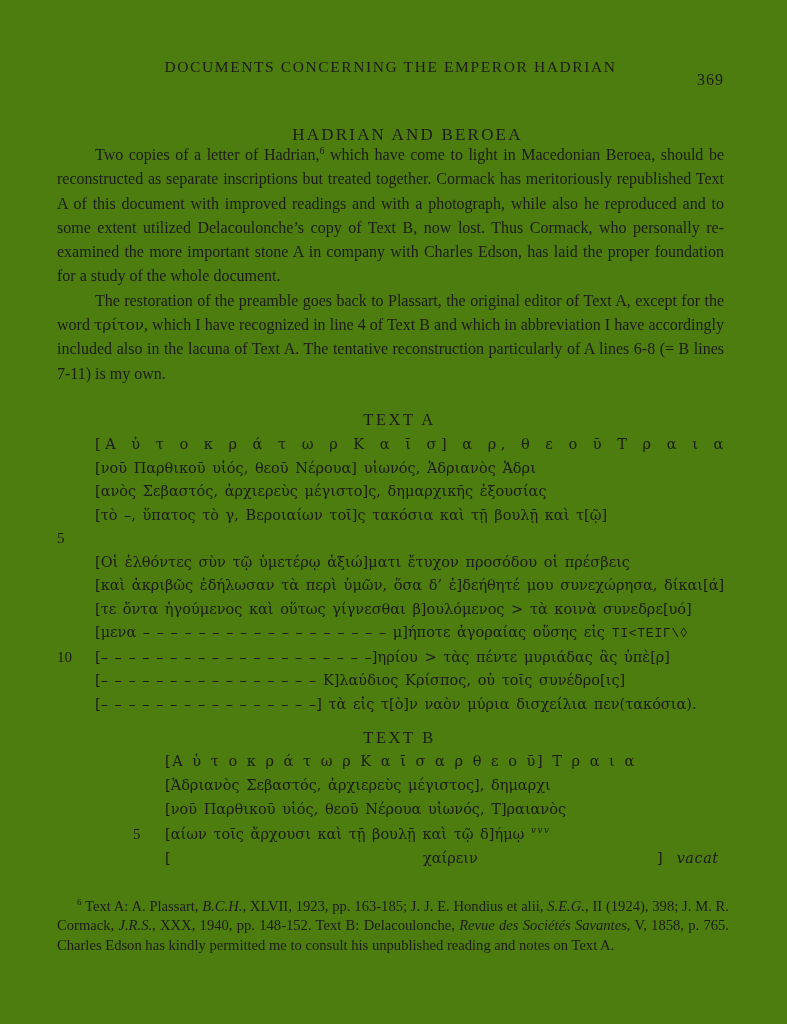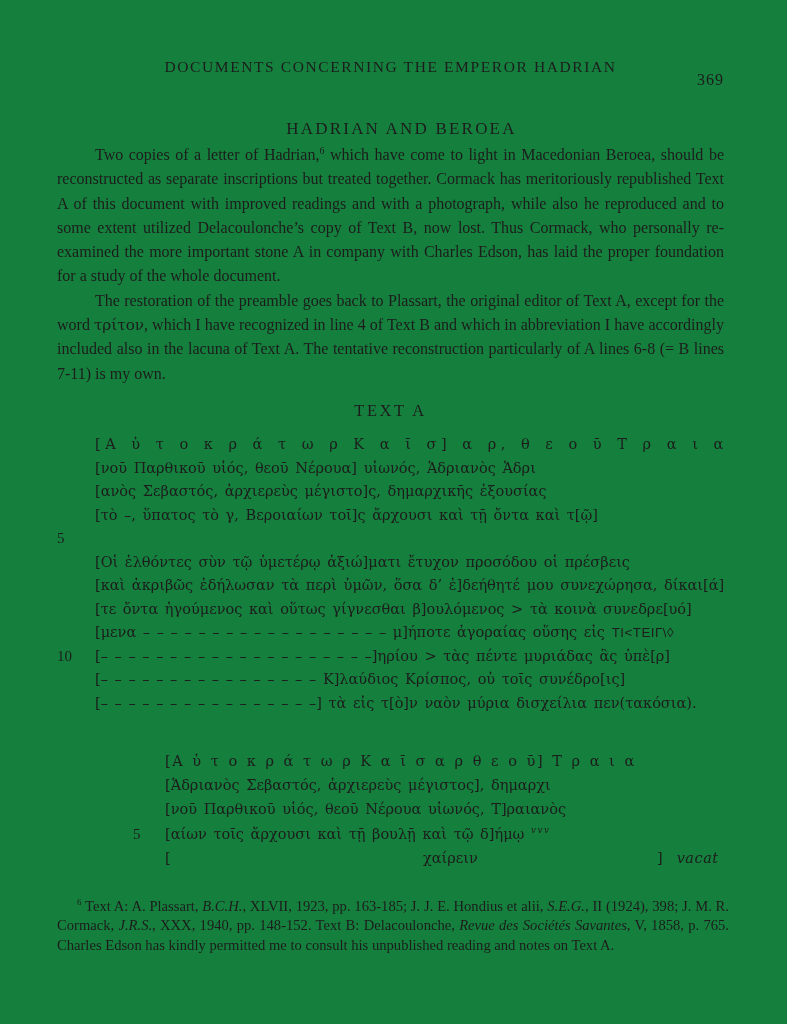--- a/index.html
+++ b/index.html
@@ -1,48 +1,48 @@
 <!DOCTYPE html>
 <html><head>
 <meta charset="utf-8">
 <style>
   html,body{margin:0;padding:0;}
   .page{
     position:relative;
     width:787px;height:1024px;
-    background:#15803d;
+    background:#4d7c0f;
     color:#1c1c1c;
     font-family:"Liberation Serif", serif;
     overflow:hidden;
   }
   .running-head{
     position:absolute;top:58px;left:57px;width:667px;height:20px;
   }
   .rh-title{
     display:block;text-align:center;
     font-size:15.5px;letter-spacing:1.6px;
   }
   .rh-page{
     position:absolute;right:0;top:13px;
     font-size:16px;letter-spacing:1px;
   }
   .doc-title{
     position:absolute;top:108px;left:57px;width:667px;
-    margin:11px;text-align:center;font-weight:normal;
+    margin:17px;text-align:center;font-weight:normal;
     font-size:17px;letter-spacing:2.2px;
   }
   .body-text{
     position:absolute;top:143px;left:57px;width:667px;
     font-size:16px;line-height:24.3px;text-align:justify;
   }
   .body-text p{margin:0;text-indent:38px;}
   .fn-ref,.seg-sup{vertical-align:super;font-size:0.62em;line-height:0;}
   .greek-inline{font-family:"DejaVu Serif", serif;font-size:0.95em;}
   .section-head{
-    position:absolute;left:57px;width:667px;margin:0;
+    position:absolute;left:57px;width:667px;margin:9px;
     text-align:center;font-weight:normal;
     font-size:16.5px;letter-spacing:2.6px;
   }
   .head-a{top:401px;}
   .head-b{top:719px;}
   .greek-block{
     position:absolute;
     font-family:"DejaVu Serif","Liberation Serif",serif;
     font-size:14.5px;
   }
@@ -55,21 +55,21 @@
   }
   .block-a .gl-text{margin-left:16px;}
   .block-b .gl-text{margin-left:10px;}
   .gl-text{
     white-space:pre;
     word-spacing:0.14em;
   }
   .spread-wide{letter-spacing:4.5px;}
   .spread-med{letter-spacing:1.5px;}
   .seg-epig{
-    font-family:Liberation Sans, sans-serif;
+    font-family:Liberation Mono, monospace;
     font-size:0.92em;letter-spacing:0.5px;text-align:center;
   }
   .seg-sup-italic{
     vertical-align:super;font-size:0.6em;font-style:italic;letter-spacing:1.5px;line-height:0;
   }
   .vacat{font-style:italic;margin-left:14px;letter-spacing:0.5px;}
   .footnote{
     position:absolute;top:897px;left:57px;width:672px;
     font-size:14.6px;line-height:19.4px;text-align:justify;
   }
@@ -104,21 +104,21 @@
     <div class="gl-row">
         <span class="gl-num"></span>
         <span class="gl-text">[νοῦ Παρθικοῦ υἱός, θεοῦ Νέρουα] υἱωνός, Ἁδριανὸς Ἁδρι</span>
       </div>
     <div class="gl-row">
         <span class="gl-num"></span>
         <span class="gl-text">[ανὸς Σεβαστός, ἀρχιερεὺς μέγιστο]ς, δημαρχικῆς ἐξουσίας</span>
       </div>
     <div class="gl-row">
         <span class="gl-num"></span>
-        <span class="gl-text">[τὸ –, ὕπατος τὸ γ, Βεροιαίων τοῖ]ς ἄρχουσι καὶ τῇ ὄντα καὶ τ[ῷ]</span>
+        <span class="gl-text">[τὸ –, ὕπατος τὸ γ, Βεροιαίων τοῖ]ς τακόσια καὶ τῇ βουλῇ καὶ τ[ῷ]</span>
       </div>
     <div class="gl-row">
         <span class="gl-num">5</span>
       </div>
     <div class="gl-row">
         <span class="gl-num"></span>
         <span class="gl-text">[Οἱ ἐλθόντες σὺν τῷ ὑμετέρῳ ἀξιώ]ματι ἔτυχον προσόδου οἱ πρέσβεις</span>
       </div>
     <div class="gl-row">
         <span class="gl-num"></span>
@@ -139,20 +139,21 @@
     <div class="gl-row">
         <span class="gl-num"></span>
         <span class="gl-text">[– – – – – – – – – – – – – – – – Κ]λαύδιος Κρίσπος, οὐ τοῖς συνέδρο[ις]</span>
       </div>
     <div class="gl-row">
         <span class="gl-num"></span>
         <span class="gl-text">[– – – – – – – – – – – – – – – –] τὰ εἰς τ[ὸ]ν ναὸν μύρια δισχείλια πεν(τακόσια).</span>
       </div>
   </div>
 
+  <h2 class="section-head head-b">TEXT B</h2>
 
   <div class="greek-block block-b">
     <div class="gl-row">
         <span class="gl-num"></span>
         <span class="gl-text spread-med">[Α ὐ τ ο κ ρ ά τ ω ρ Κ α ῖ σ α ρ θ ε ο ῦ] Τ ρ α ι α</span>
       </div>
     <div class="gl-row">
         <span class="gl-num"></span>
         <span class="gl-text">[Ἁδριανὸς Σεβαστός, ἀρχιερεὺς μέγιστος], δημαρχι</span>
       </div>

